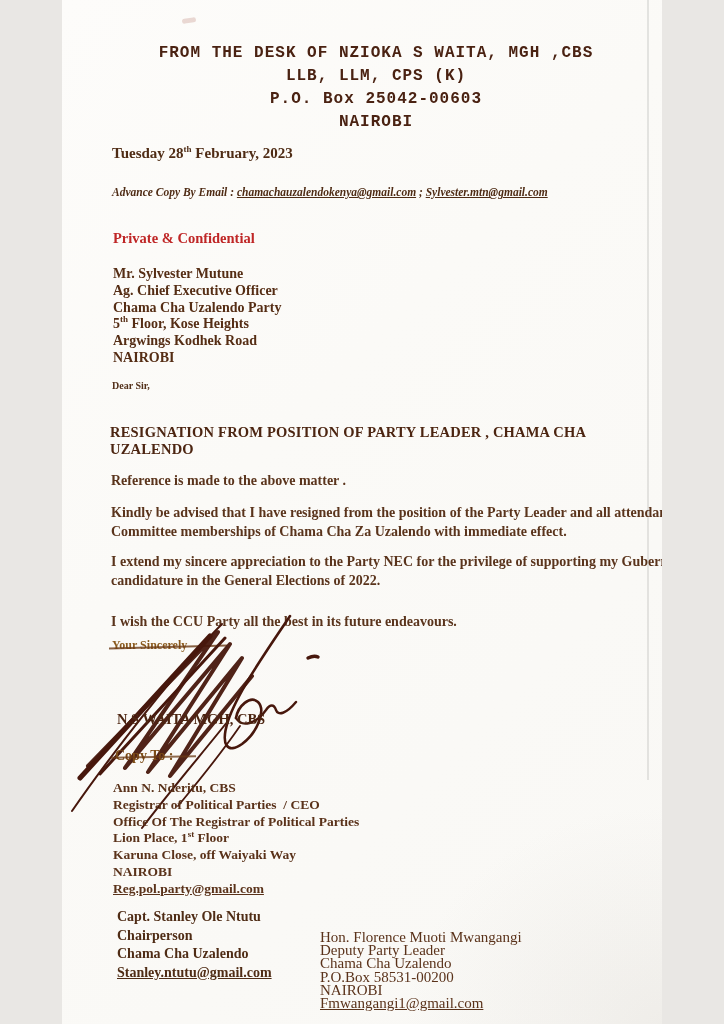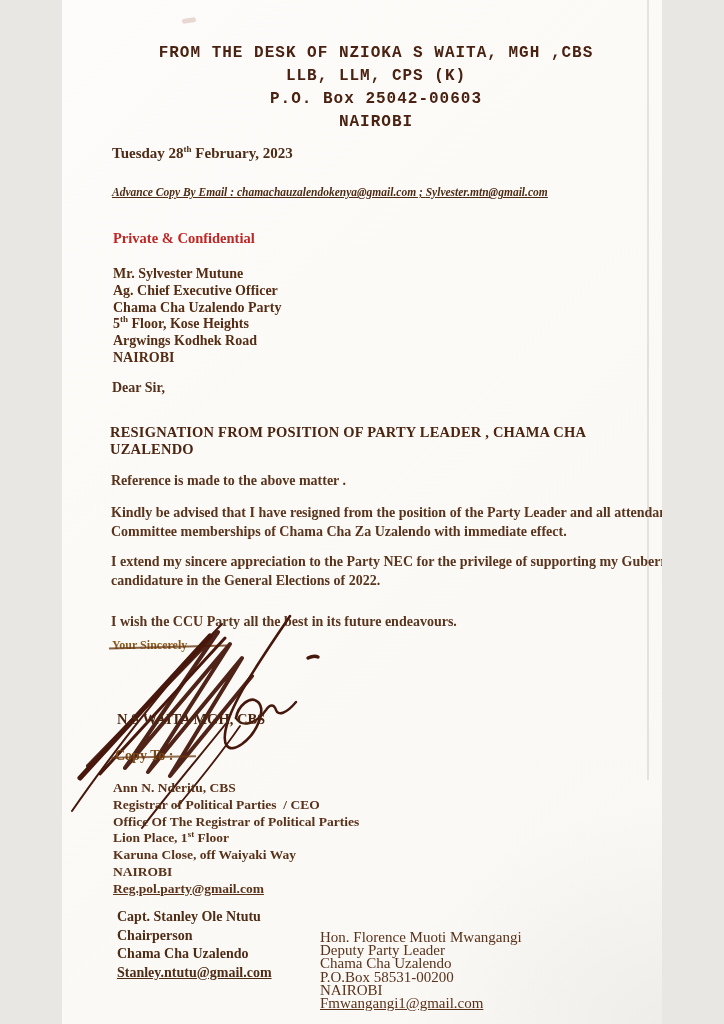--- a/index.html
+++ b/index.html
@@ -18,25 +18,25 @@
   .shade-br{position:absolute;right:0;bottom:0;width:260px;height:220px;background:radial-gradient(ellipse at bottom right,rgba(210,205,198,.25),rgba(210,205,198,0) 70%);}
 
   .letterhead{
     position:absolute;top:42px;left:0;width:100%;
     text-align:center;padding-left:28px;box-sizing:border-box;
     font-family:"Liberation Mono","DejaVu Sans Mono",monospace;
     font-weight:700;color:#4a2212;font-size:16px;line-height:23px;letter-spacing:1px;
   }
   .date-line{position:absolute;left:50px;top:145px;font-size:15px;font-weight:700;color:#4f2c15;}
   sup{font-size:9px;vertical-align:super;line-height:0;}
-  .advance{position:absolute;left:50px;top:186px;font-size:11.5px;font-weight:700;font-style:italic;color:#4f2c15;text-decoration:underline;}
+  .advance{position:absolute;left:50px;top:186px;font-size:11.5px;font-weight:700;font-style:italic;color:#4f2c15;}
   .advance .u{text-decoration:underline;}
   .confidential{position:absolute;left:51px;top:230px;font-size:14.5px;font-weight:700;color:#bf2626;}
   .recipient{position:absolute;left:51px;top:266px;font-size:14px;line-height:16.8px;font-weight:700;color:#552d14;}
-  .salutation{position:absolute;left:50px;top:380px;font-size:14px;font-weight:700;color:#53301a;}
+  .salutation{position:absolute;left:50px;top:380px;font-size:10px;font-weight:700;color:#53301a;}
   .subject{position:absolute;left:48px;top:424px;font-size:14.5px;font-weight:700;color:#4c2511;letter-spacing:.2px;}
   .para{position:absolute;left:49px;width:648px;font-size:14px;line-height:18.5px;font-weight:700;color:#5a341c;margin:0;}
   .p1{top:472px;}
   .p2{top:504px;}
   .p3{top:553px;}
   .p4{top:613px;}
   .valediction{position:absolute;left:50px;top:638px;font-size:12px;font-weight:700;color:#8a5a1e;}
   .valediction .strike{position:absolute;left:-3px;top:8px;width:118px;height:2px;background:#6b3a14;opacity:.8;transform:rotate(-1.5deg);}
   .signature{position:absolute;left:8px;top:606px;width:280px;height:225px;pointer-events:none;}
   .signatory{position:absolute;left:55px;top:711px;font-size:14.5px;font-weight:700;color:#4c2511;text-align:center;}

